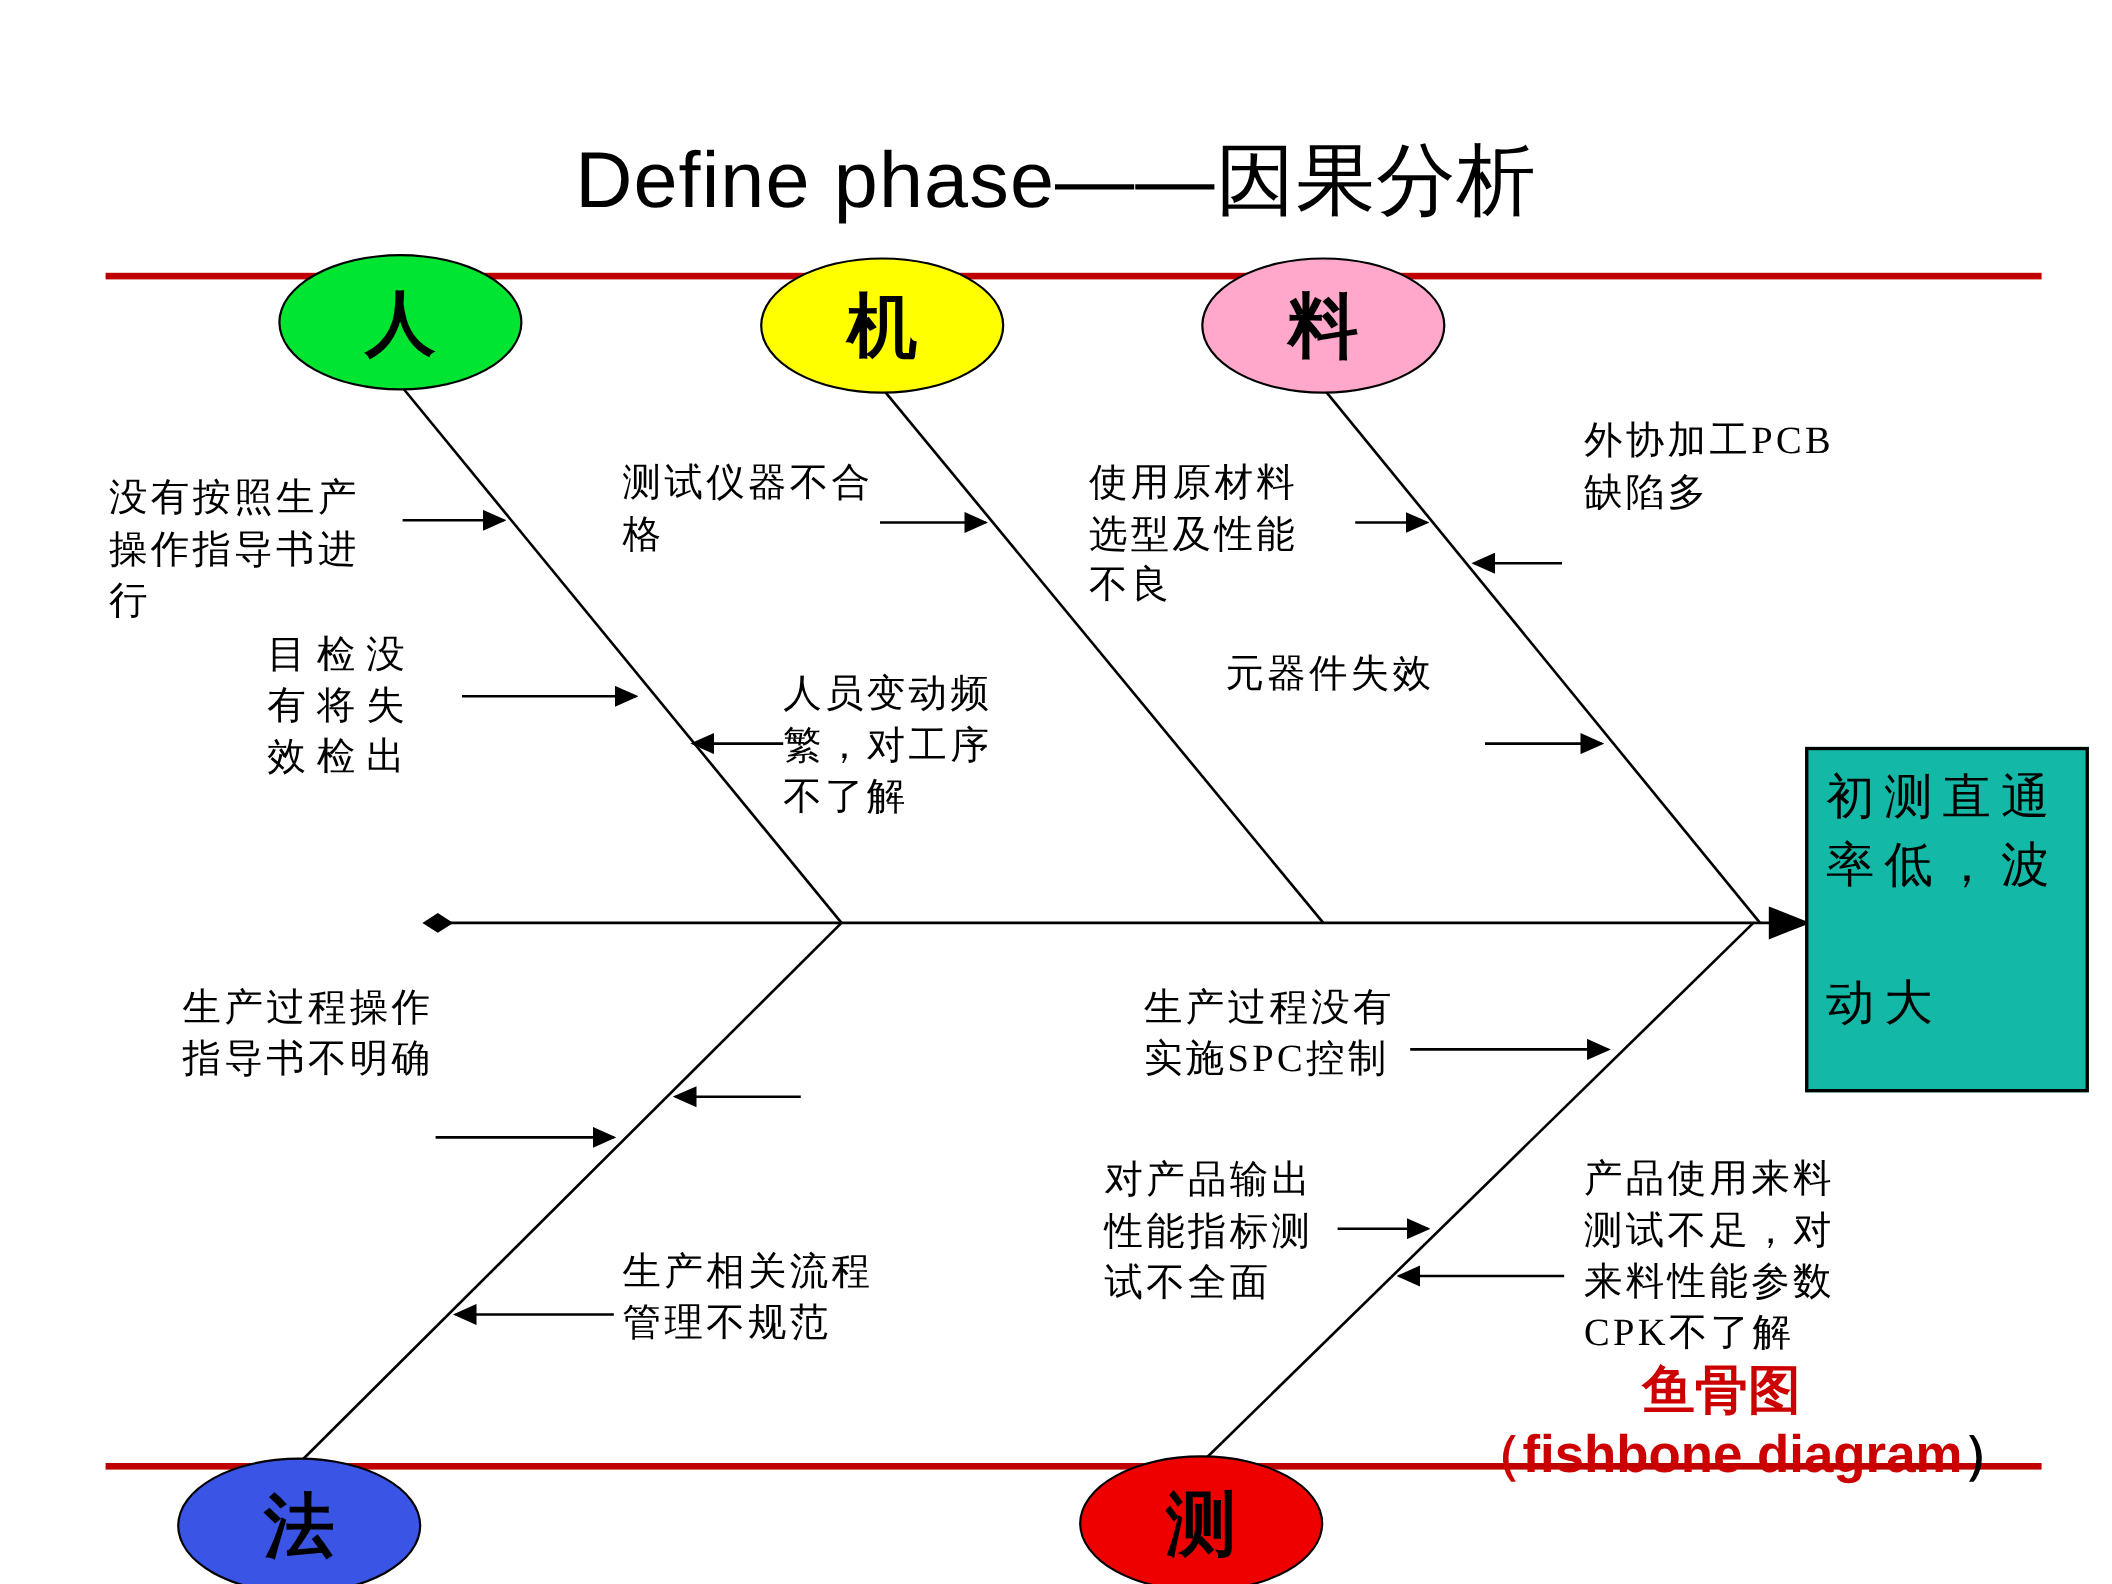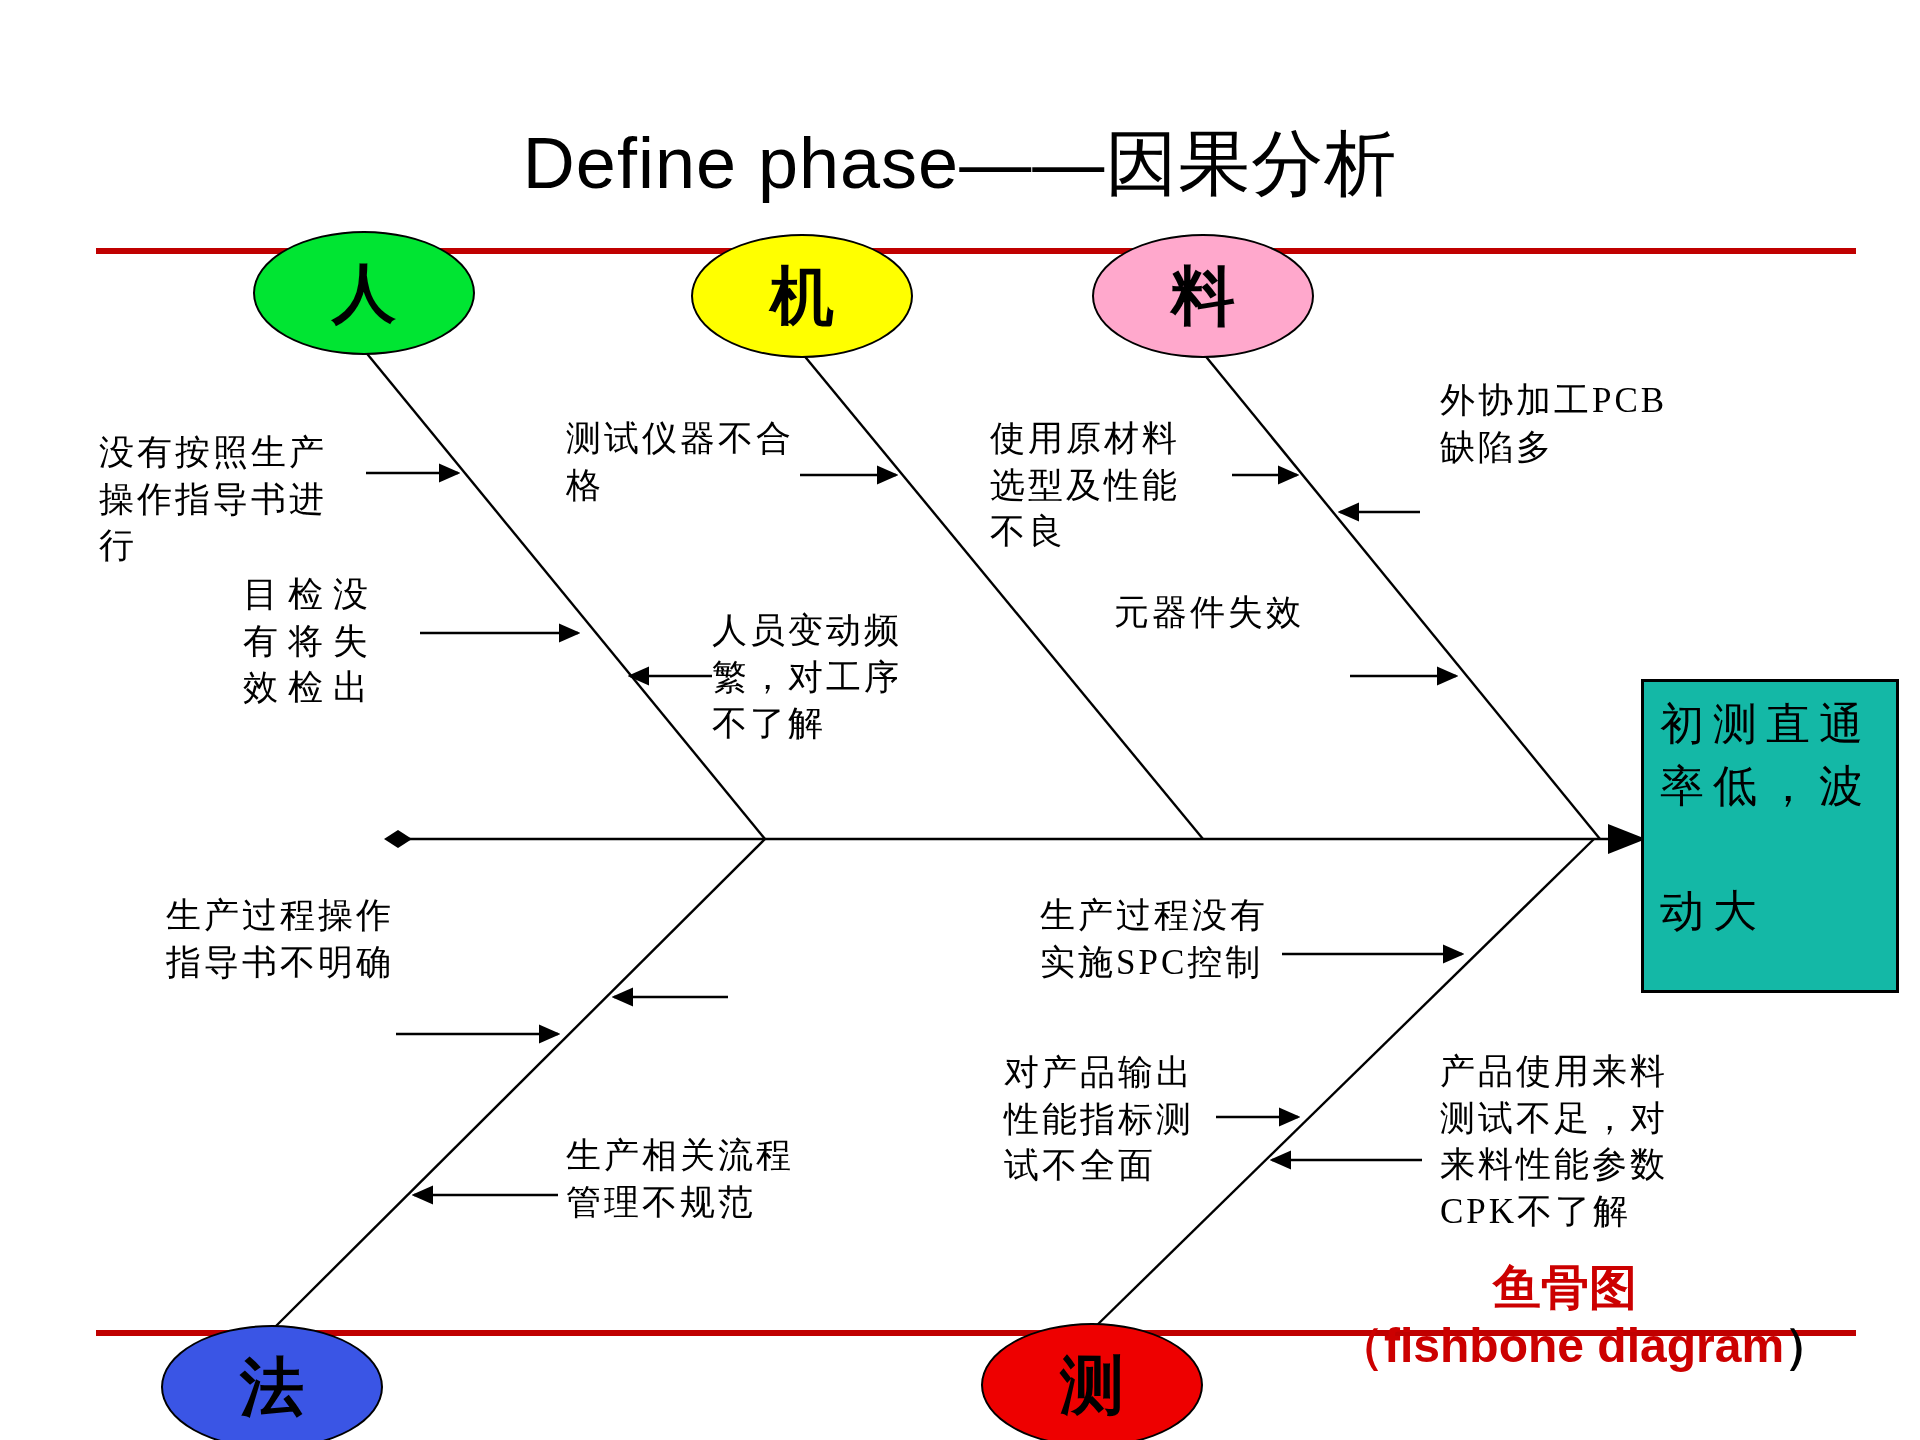--- a/index.html
+++ b/index.html
@@ -24,21 +24,21 @@
 
   .cause { position:absolute; font-size:35px; line-height:1.33; letter-spacing:3px;
            white-space:pre-line; }
 
   .effect-box { position:absolute; left:1641px; top:679px; width:258px; height:314px;
                 border:3px solid #000; background:#ccffff; font-size:44px;
                 line-height:1.42; letter-spacing:9px; padding:12px 8px 0 16px;
                 white-space:pre-line; }
 
   .caption { position:absolute; font-weight:bold; font-size:48px;
-             font-family:"Liberation Sans","DejaVu Sans",sans-serif;margin-top:24px; }
+             font-family:"Liberation Sans","DejaVu Sans",sans-serif; }
   .caption .red { color:#cc0000; }
   .caption .black { color:#000; }
 </style>
 </head>
 <body>
 
 <div class="slide">
 
   <div class="title">Define phase——因果分析</div>
 

